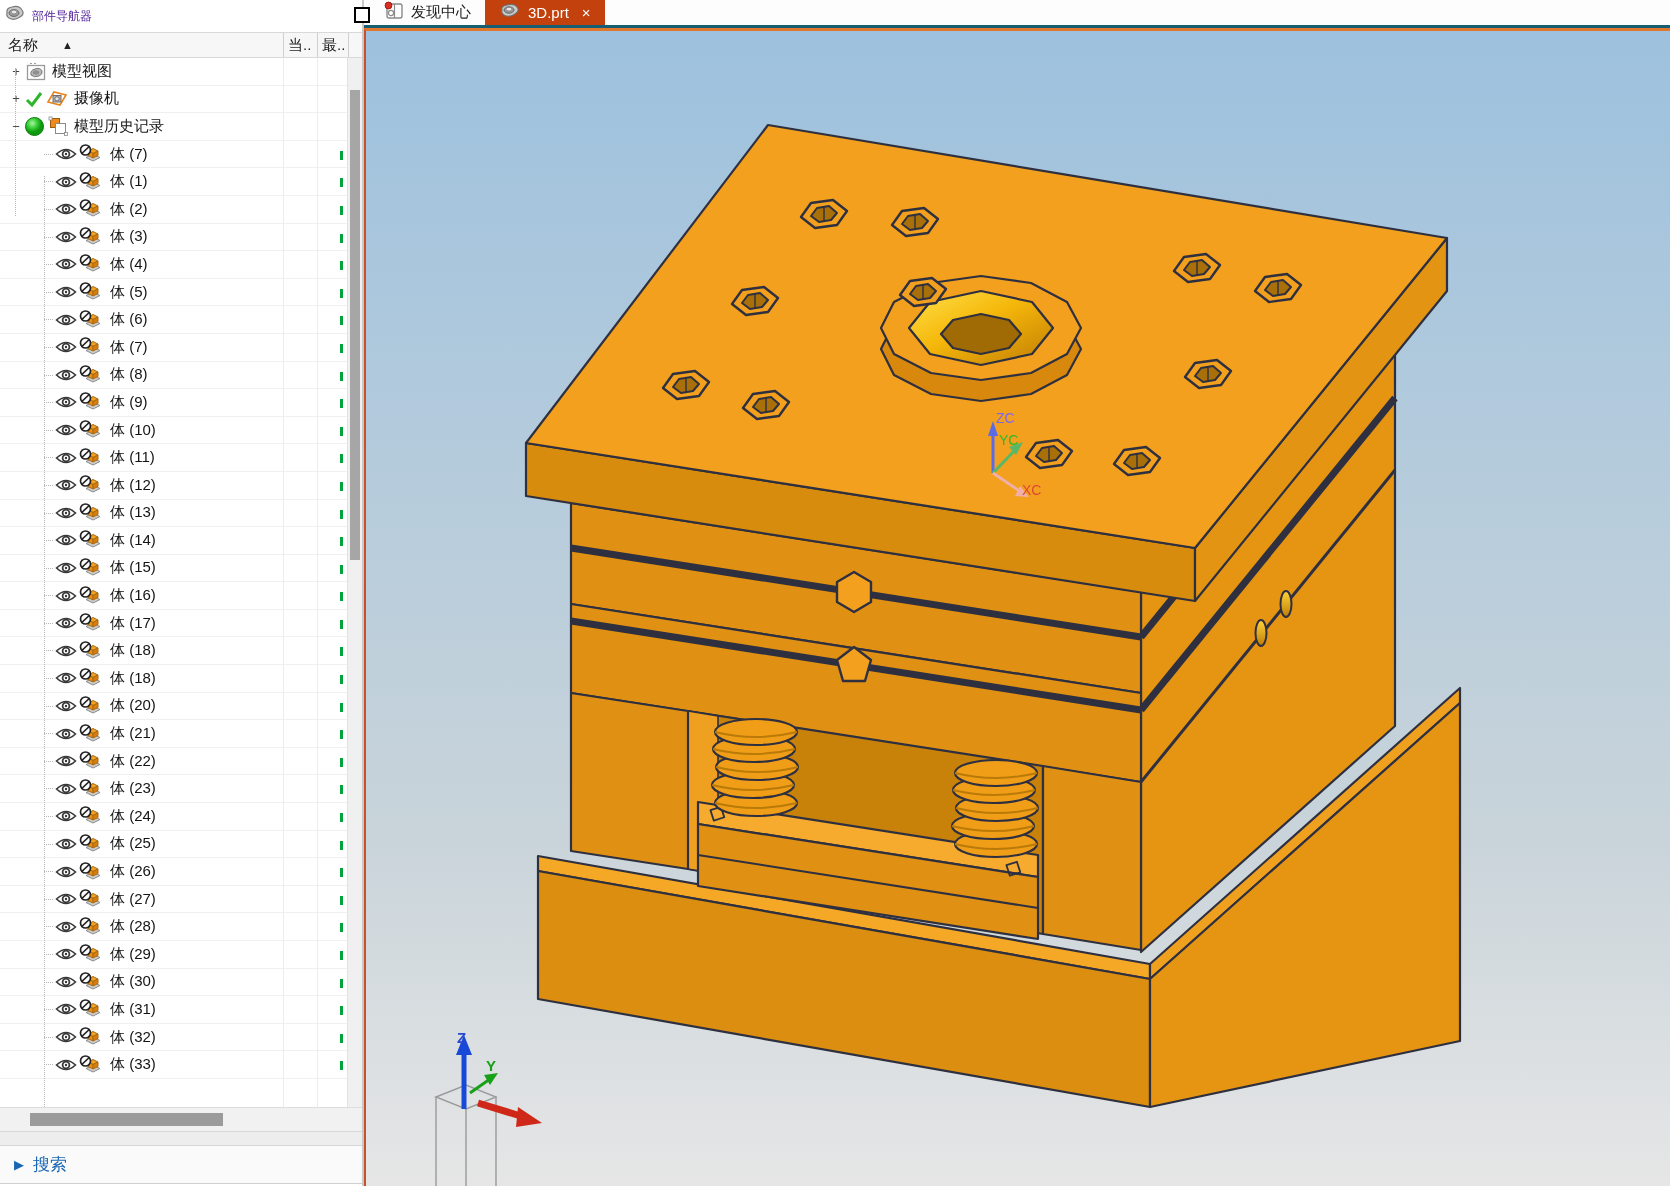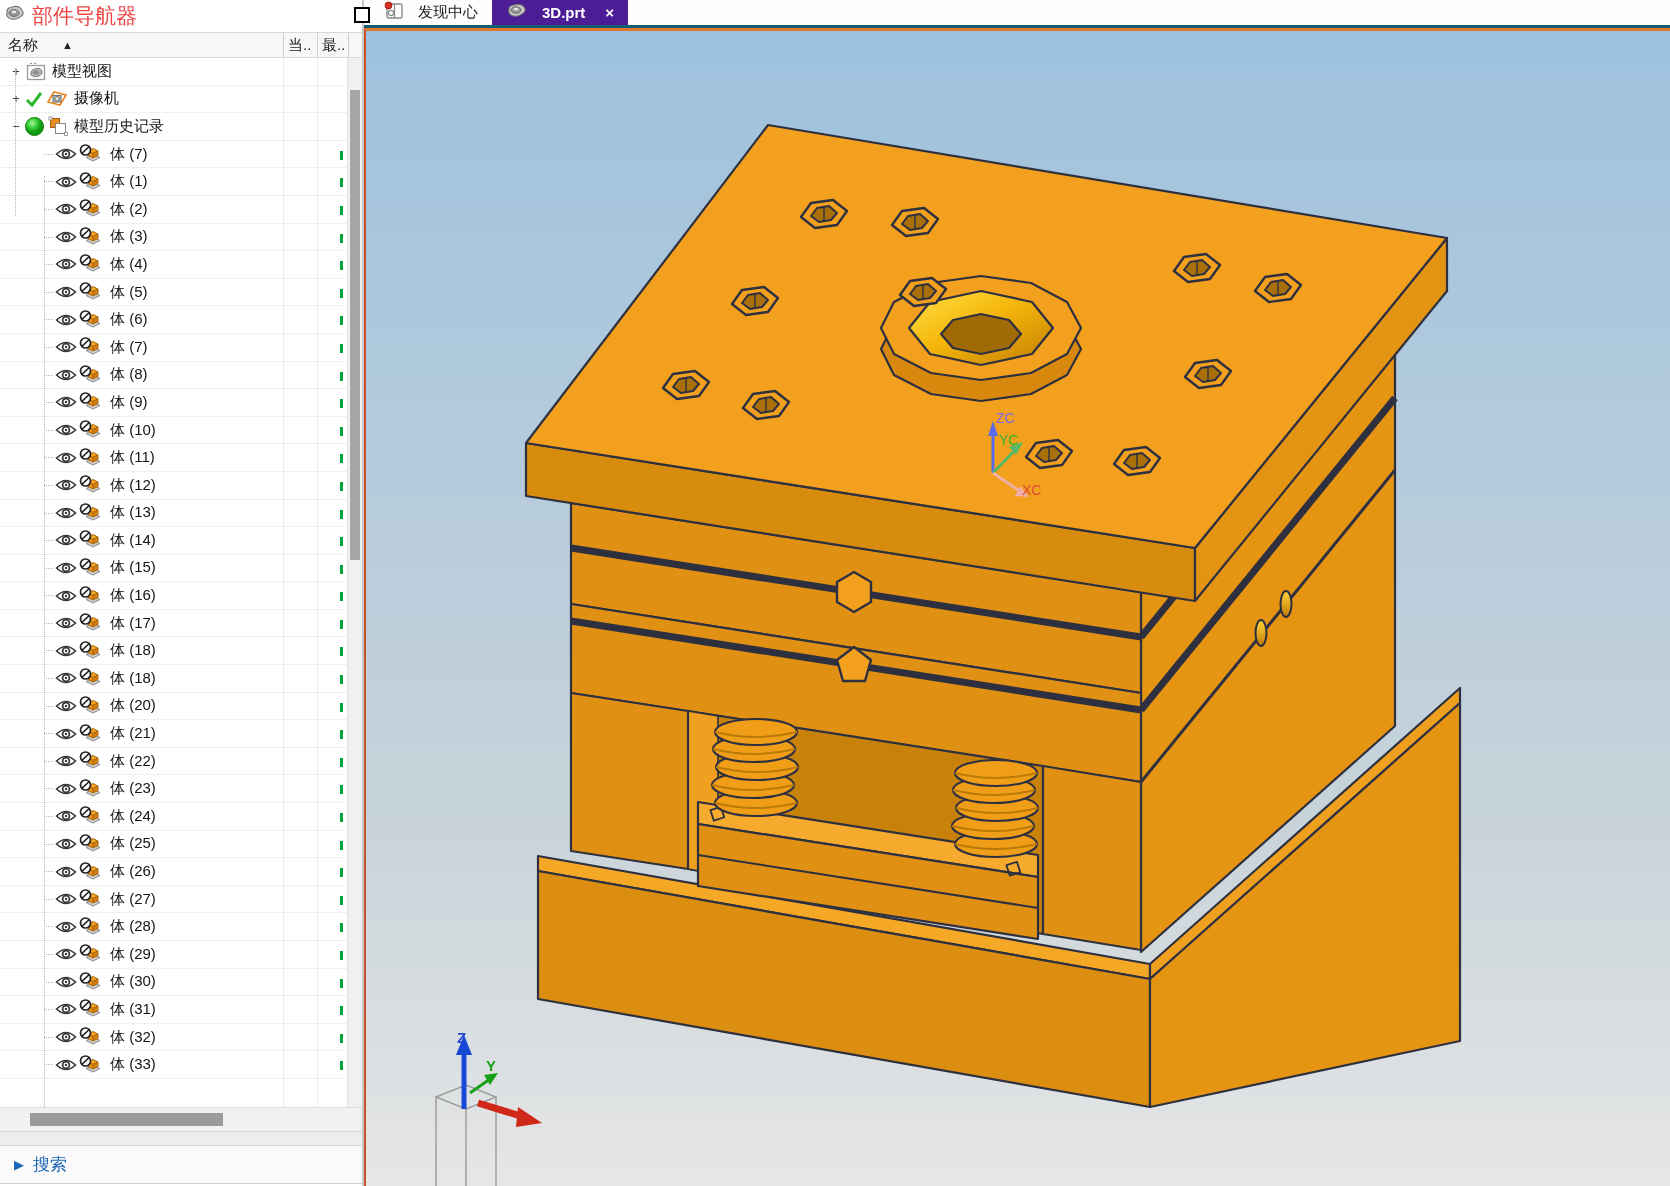--- a/index.html
+++ b/index.html
@@ -1,20 +1,20 @@
 <!DOCTYPE html>
 <html><head>
 <meta charset="utf-8">
 <style>
   html,body{margin:0;padding:0;background:#fff;}
   #app{position:relative;width:1670px;height:1186px;font-family:"Liberation Sans","DejaVu Sans",sans-serif;overflow:hidden;background:#fff;}
   
   #left-panel{position:absolute;left:0;top:0;width:364px;height:1186px;background:#fff;border-right:2px solid #c9c9c9;box-sizing:border-box;}
   .panel-title-bar{position:absolute;left:0;top:0;width:100%;height:32px;display:flex;align-items:center;gap:6px;padding-left:4px;box-sizing:border-box;background:#fff;}
-  .panel-title-bar .t{font-size:21px;color:#ef4444;}
+  .panel-title-bar .t{font-size:12px;color:#4c1d95;}
   .float-btn{position:absolute;left:354px;top:7px;width:16px;height:16px;border:2px solid #000;background:#fff;box-sizing:border-box;z-index:30;}
   .col-header{position:absolute;left:0;top:32px;width:362px;height:26px;background:#f7f7f7;border-top:1px solid #d9d9d9;border-bottom:1px solid #d9d9d9;box-sizing:border-box;font-size:15px;color:#222;}
   .col-header .name{position:absolute;left:8px;top:3px;}
   .col-header .arrow{position:absolute;left:62px;top:6px;font-size:11px;color:#222;}
   .col-header .cur{position:absolute;left:288px;top:3px;}
   .col-header .lat{position:absolute;left:322px;top:3px;}
   .col-header .sep1{position:absolute;left:283px;top:0;width:1px;height:100%;background:#cfcfcf;}
   .col-header .sep2{position:absolute;left:317px;top:0;width:1px;height:100%;background:#cfcfcf;}
   .col-header .sep3{position:absolute;left:348px;top:0;width:1px;height:100%;background:#cfcfcf;}
   .tree{position:absolute;left:0;top:58px;width:362px;height:1049px;overflow:hidden;background:#fff;}
@@ -33,23 +33,23 @@
   .body-row .eyebox{margin-left:55px;}
   .hscroll{position:absolute;left:0;top:1107px;width:362px;height:24px;background:#f1f1f1;border-top:1px solid #ddd;box-sizing:border-box;}
   .hscroll .thumb{position:absolute;left:30px;top:5px;width:193px;height:13px;background:#9b9b9b;}
   .panel-splitter{position:absolute;left:0;top:1131px;width:362px;height:15px;background:#ededed;border-top:1px solid #d8d8d8;border-bottom:1px solid #d8d8d8;box-sizing:border-box;}
   .search-bar{position:absolute;left:0;top:1146px;width:362px;height:38px;display:flex;align-items:center;gap:9px;padding-left:14px;box-sizing:border-box;background:#fafafa;border-bottom:1px solid #cfcfcf;}
   .search-bar .tri{color:#1a66b4;font-size:13px;}
   .search-bar .s{color:#1a66b4;font-size:17px;}
   
   #right-area{position:absolute;left:364px;top:0;width:1306px;height:1186px;}
   .tab-bar{position:absolute;left:0;top:0;width:100%;height:28px;background:#fdfdfd;border-bottom:3px solid #155e73;box-sizing:border-box;display:flex;}
-  .tab{display:flex;align-items:center;gap:14px;padding:0 14px;font-size:15px;color:#1a1a1a;}
+  .tab{display:flex;align-items:center;gap:7px;padding:0 14px;font-size:15px;color:#1a1a1a;}
   .tab.inactive{background:#fdfdfd;margin-left:6px;}
-  .tab.active{background:#4c1d95;color:#fff;font-weight:bold;}
+  .tab.active{background:#c2410c;color:#fff;}
   .tab .close{margin-left:6px;color:#fff;font-size:15px;}
   .viewport{position:absolute;left:0;top:28px;width:100%;height:1158px;border-top:3px solid #e0772c;border-left:2px solid #c8512c;box-sizing:border-box;}
   .viewport svg{display:block;}
 </style>
 </head>
 <body>
 
 <div id="app">
 
   <div id="left-panel">

